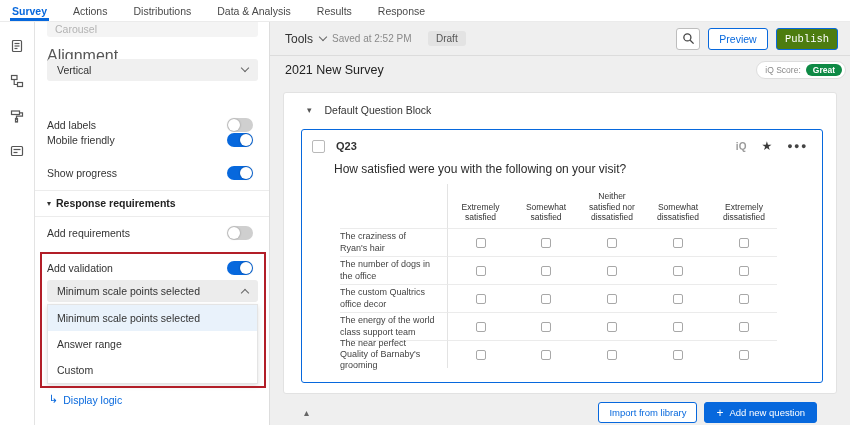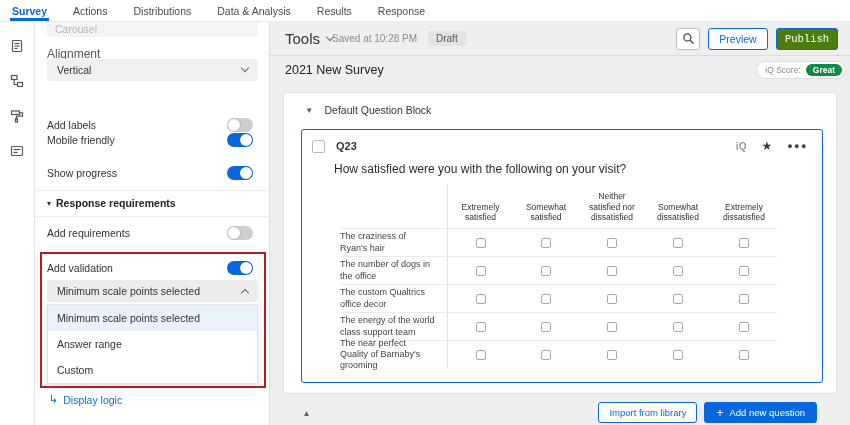--- a/index.html
+++ b/index.html
@@ -18,21 +18,21 @@
   .rail { position:absolute; left:0; top:22px; width:35px; height:403px; background:#fff;
     border-right:1px solid #e3e3e3; display:flex; flex-direction:column; align-items:center;
     padding-top:14px; gap:15px; z-index:10; }
   .rail-icon { width:20px; height:20px; display:flex; align-items:center; justify-content:center; cursor:pointer; }
 
   
   .settings { position:absolute; left:35px; top:22px; width:235px; height:403px; background:#fff;
     border-right:1px solid #dddddd; z-index:9; font-size:10.5px; }
   .carousel-partial { position:absolute; left:12px; top:0; width:211px; height:15px; background:#f4f4f4;
     border-radius:0 0 3px 3px; color:#b3b3b3; line-height:15px; padding-left:8px; }
-  .flabel { position:absolute; left:12px; color:#555; font-size:12px;text-align:right; }
+  .flabel { position:absolute; left:12px; color:#555; font-size:16px;text-align:right; }
   .select { position:absolute; left:12px; width:211px; height:22px; background:#f0f0f0; border-radius:3px;
     display:flex; align-items:center; padding:0 10px; color:#333; cursor:pointer; }
   .select .chev { margin-left:auto; }
   .chev { display:inline-block; width:6px; height:6px; border-right:1.4px solid #666; border-bottom:1.4px solid #666;
     transform:rotate(45deg); position:relative; top:-2px; }
   .chev.up { transform:rotate(-135deg); top:2px; }
   .trow { position:absolute; left:12px; right:16px; height:16px; display:flex; justify-content:space-between;
     align-items:center; color:#333; }
   .toggle { width:26px; height:14px; border-radius:7px; background:#cfcfcf; position:relative; cursor:pointer; flex:none; }
   .toggle::after { content:""; position:absolute; top:1px; left:1px; width:12px; height:12px; border-radius:50%;
@@ -48,21 +48,21 @@
     box-shadow:0 2px 5px rgba(0,0,0,.12); z-index:5; }
   .vopt { height:26px; line-height:26px; padding-left:9px; color:#333; cursor:pointer; }
   .vopt.sel { background:#E9F2FB; }
   .dlogic { position:absolute; left:14px; top:371px; color:#0768DD; display:flex; align-items:center; gap:5px; cursor:pointer; }
   .dlogic .arr { font-size:11px; }
 
   
   .main { position:absolute; left:270px; top:22px; width:580px; height:403px; background:#efefef; }
   .toolbar { position:absolute; left:0; top:0; width:580px; height:34px; border-bottom:1px solid #dcdcdc;
     display:flex; align-items:center; }
-  .tools-btn { position:absolute; left:15px; display:flex; align-items:center; gap:7px; font-size:15px; color:#333; cursor:pointer; }
+  .tools-btn { position:absolute; left:15px; display:flex; align-items:center; gap:7px; font-size:12px; color:#333; cursor:pointer; }
   .saved { position:absolute; left:62px; font-size:10px; color:#8a8a8a; }
   .draft { position:absolute; left:158px; background:#e3e3e3; color:#555; font-size:10px; padding:2px 8px; border-radius:3px; }
   .tb-right { position:absolute; right:12px; display:flex; gap:8px; align-items:center; }
   .search-btn { width:24px; height:22px; background:#fff; border:1px solid #bdbdbd; border-radius:3px;
     display:flex; align-items:center; justify-content:center; cursor:pointer; }
   .btn-preview { width:60px; height:22px; background:#fff; border:1px solid #0768DD; border-radius:3px;
     color:#0768DD; font-size:10.5px; cursor:pointer; font-family:inherit; }
   .btn-publish { width:62px; height:22px; background:#4d7c0f; border:1px solid #0768DD; border-radius:3px;
     color:#fff; font-size:10.5px; cursor:pointer; font-family:Liberation Mono, monospace; }
   .titlebar { position:absolute; left:0; top:34px; width:580px; height:28px; display:flex; align-items:center; }
@@ -213,21 +213,21 @@
     </div>
   </aside>
 
   <main class="main">
 
     <div class="toolbar">
       <div class="tools-btn">
         <span>Tools</span>
         <span class="chev"></span>
       </div>
-      <span class="saved">Saved at 10:28 PM</span>
+      <span class="saved">Saved at 2:52 PM</span>
       <span class="draft">Draft</span>
       <div class="tb-right">
         <div class="search-btn">
           <svg width="13" height="13" viewBox="0 0 14 14" fill="none" stroke="#444" stroke-width="1.4">
             <circle cx="5.8" cy="5.8" r="3.8"></circle>
               <line x1="8.8" y1="8.8" x2="12.5" y2="12.5"></line>
           </svg>
         </div>
         <button class="btn-preview">Preview</button>
         <button class="btn-publish">Publish</button>

